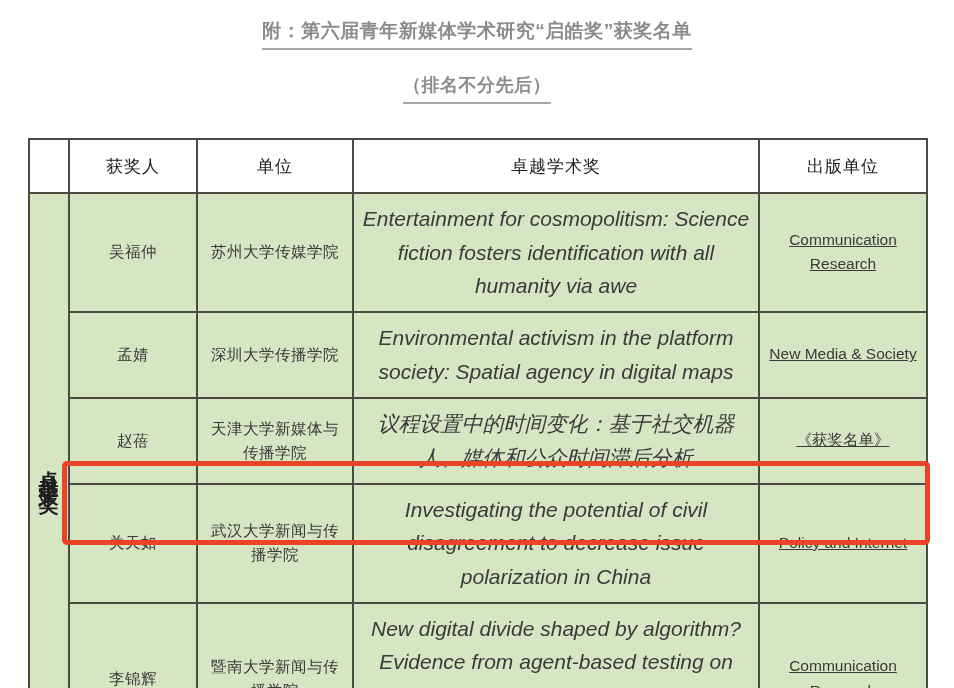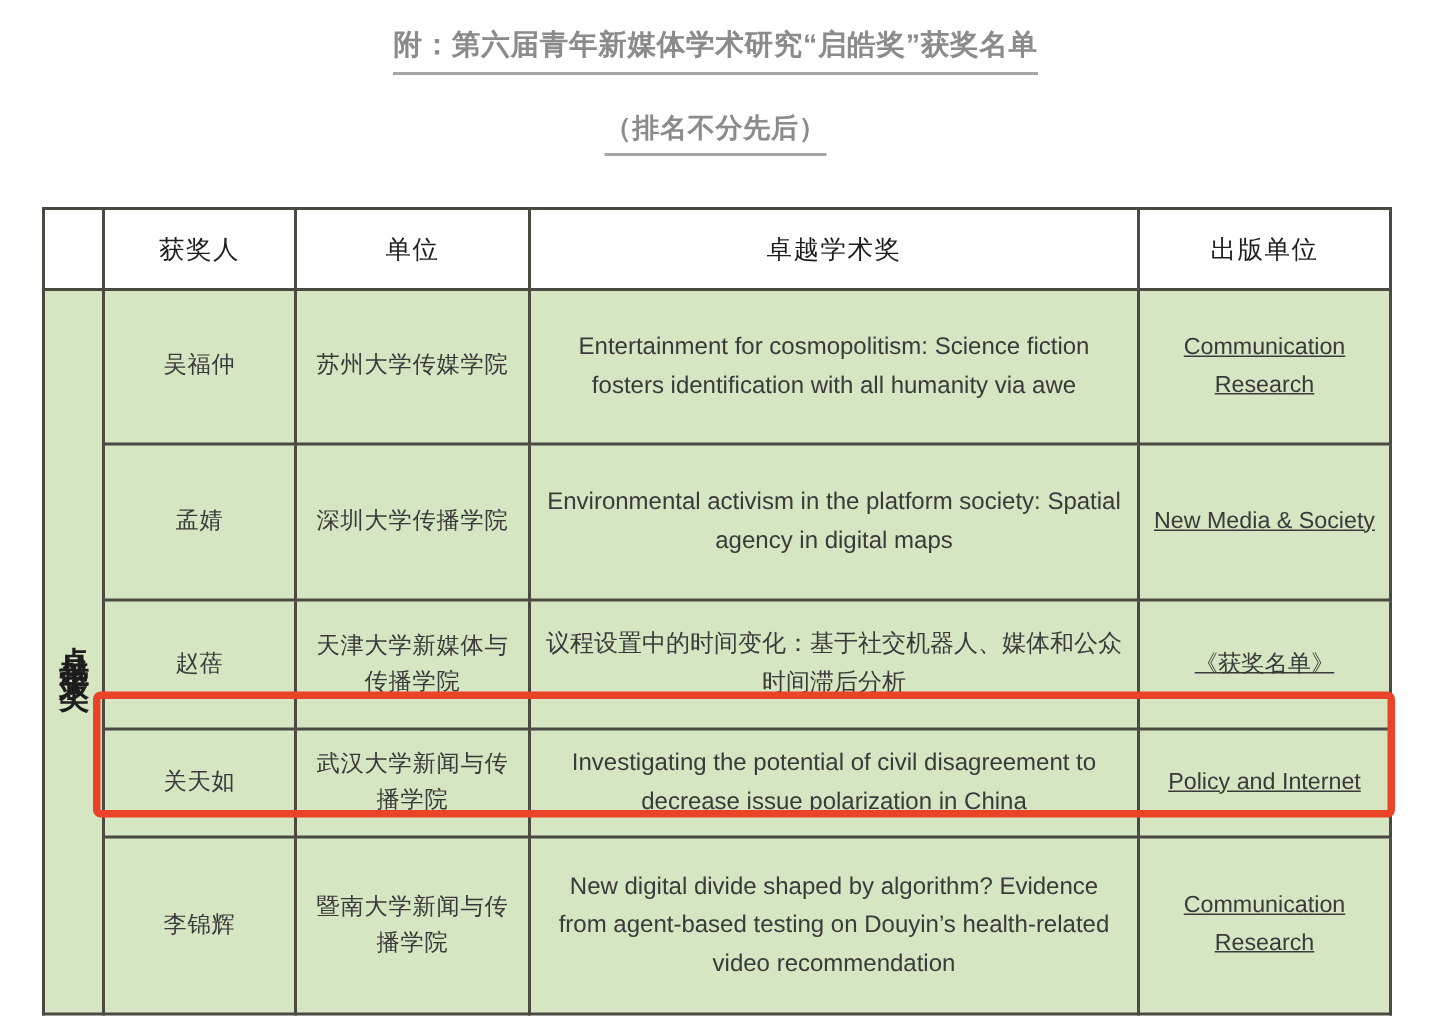--- a/index.html
+++ b/index.html
@@ -80,22 +80,23 @@
     background: #d6e5c2;
     font-size: 15.5px;
     line-height: 1.55;
     color: #3a3a3a;
   }
   tbody td.cn {
     font-size: 15.5px;
     letter-spacing: 0.5px;
   }
   tbody td.work {
-    font-size: 16px;
+    font-size: 21px;
     line-height: 1.6;
+    font-style: italic;
   }
   tbody td.pub {
     font-size: 15.5px;
     line-height: 1.6;
     text-decoration: underline;
   }
 
   
   td.cat-cell {
     background: #d6e5c2;
@@ -108,21 +109,21 @@
     font-weight: bold;
     color: #1d1d1d;
     letter-spacing: 6px;
     line-height: 1;
     margin: 0 auto;
     display: inline-block;
   }
 
   
   tr.r1 { height: 103px; }
-  tr.r2 { height: 104px; }
+  tr.r2 { height: 86px; }
   tr.r3 { height: 86px; }
   tr.r4 { height: 72px; }
   tr.r5 { height: 118px; }
 
   
   .highlight-box {
     position: absolute;
     left: 62px;
     top: 461px;
     width: 868px;

